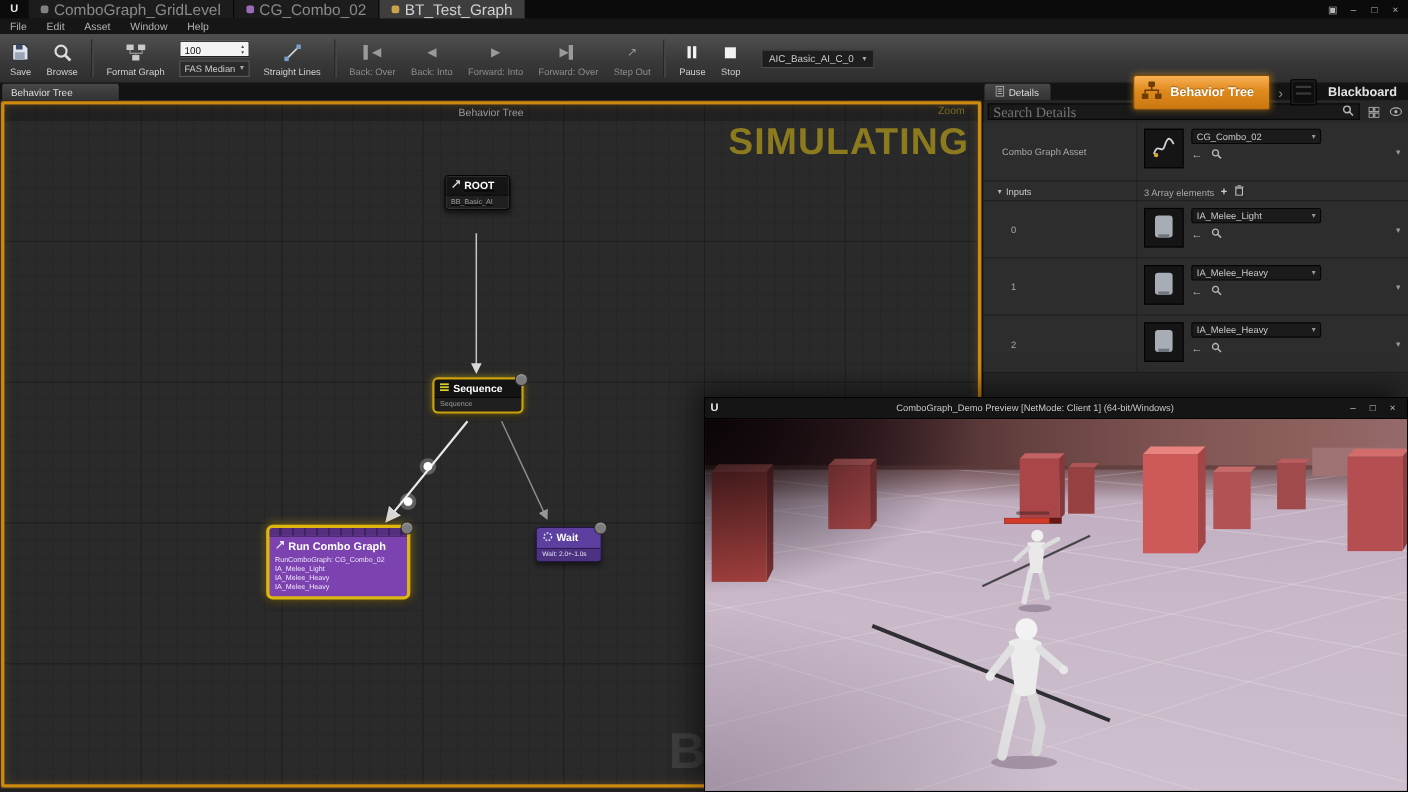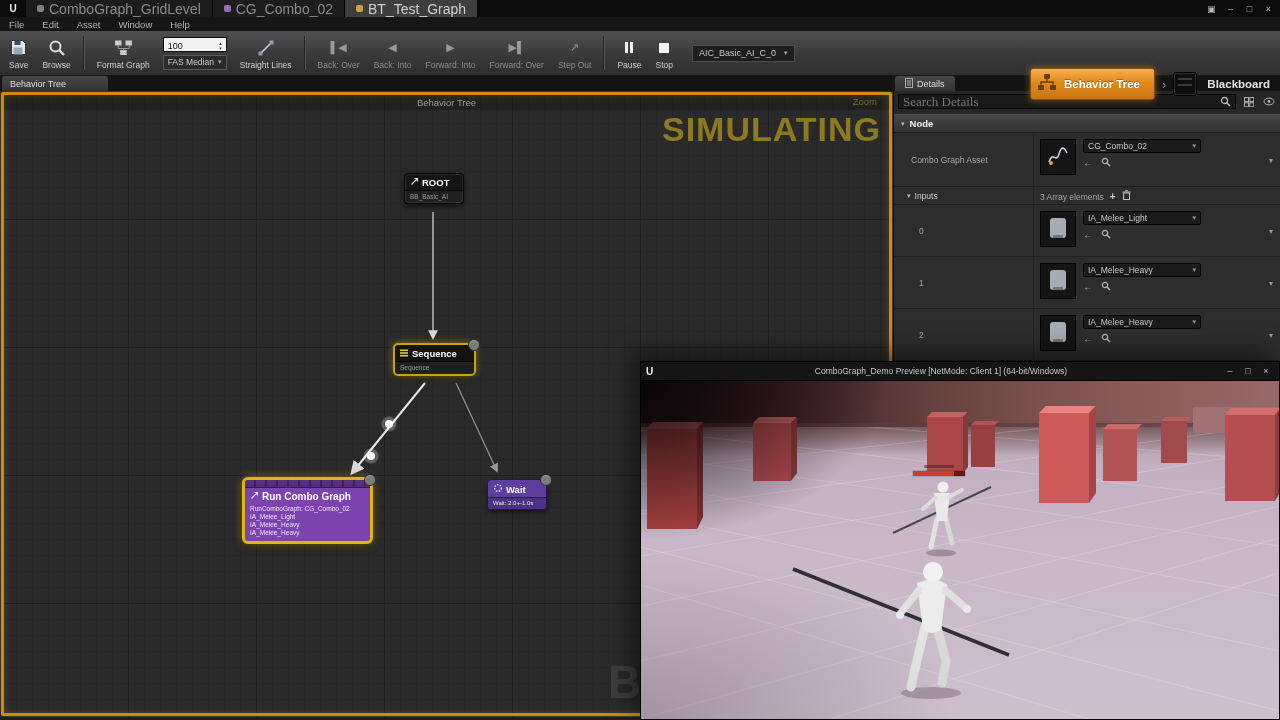--- a/index.html
+++ b/index.html
@@ -59,21 +59,21 @@
       linear-gradient(#262626 1px,transparent 1px),linear-gradient(90deg,#262626 1px,transparent 1px);
     background-size:128px 128px,128px 128px,16px 16px,16px 16px;}
   .sim-frame{position:absolute;inset:1px;border:3px solid #cf8a10;border-radius:2px;pointer-events:none;z-index:30;box-shadow:0 0 9px rgba(213,142,18,.4), inset 0 0 9px rgba(213,142,18,.25);}
   .graph-header{position:absolute;left:4px;right:4px;top:4px;height:15px;display:flex;align-items:center;justify-content:center;font-size:9.5px;color:#9c9c9c;background:rgba(16,16,16,.35);z-index:5;}
   .zoom-label{position:absolute;right:16px;top:5px;font-size:9.5px;color:#7c6c23;z-index:6;}
   .simulating{position:absolute;right:12px;top:19px;font-size:34px;font-weight:bold;letter-spacing:1px;color:#8c7a1f;z-index:5;}
   .edges{position:absolute;inset:0;z-index:2;}
   .bt-node{position:absolute;z-index:6;border-radius:4px;}
   .n-head{display:flex;align-items:center;gap:3px;padding:3px 5px 2px;font-size:9.5px;font-weight:bold;color:#fff;white-space:nowrap;}
   .n-sub{padding:2px 5px 3px;font-size:6.5px;color:#9c9c9c;background:rgba(255,255,255,.05);border-top:1px solid #050505;border-radius:0 0 4px 4px;white-space:nowrap;}
-  .node-root{left:404px;top:82px;width:58px;background:#151515;border:1px solid #050505;box-shadow:0 3px 5px rgba(0,0,0,.5), inset 0 0 0 1px #2c2c2c;}
+  .node-root{left:404px;top:68px;width:58px;background:#151515;border:1px solid #050505;box-shadow:0 3px 5px rgba(0,0,0,.5), inset 0 0 0 1px #2c2c2c;text-decoration:underline;}
   .node-seq{left:393px;top:252px;width:79px;background:#131313;border:2px solid #c9a20e;border-radius:5px;box-shadow:0 0 7px rgba(215,180,25,.55),0 3px 5px rgba(0,0,0,.5);}
   .node-run{left:242px;top:386px;width:125px;background:#7b42b0;border:3px solid #ddb70f;border-radius:6px;box-shadow:0 0 9px rgba(230,190,20,.5),0 3px 6px rgba(0,0,0,.5);}
   .run-strip{height:7px;background:repeating-linear-gradient(90deg,#56307e 0 9px,#3f2260 9px 11px);border-radius:3px 3px 0 0;border-bottom:1px solid #321b4e;}
   .run-lines{padding:1px 5px 4px;font-size:6.5px;line-height:8px;color:#efe6fb;white-space:nowrap;}
   .node-wait{left:487px;top:388px;width:58px;background:#5c3f9e;border:1px solid #241448;box-shadow:0 3px 5px rgba(0,0,0,.45);}
   .node-wait .n-sub{color:#e6e1f5;background:rgba(0,0,0,.18);border-top:1px solid #2a1950;font-size:6px;}
   .node-badge{position:absolute;top:-6px;right:-6px;width:10px;height:10px;border-radius:50%;background:#7c7c7c;border:1px solid #2e2e2e;box-shadow:inset 0 1px 1px rgba(255,255,255,.35);}
   .watermark-b{position:absolute;left:608px;top:564px;font-size:46px;font-weight:bold;color:#505050;opacity:.55;z-index:4;}
 
   
@@ -393,24 +393,20 @@
           </svg>
       </span>
       <span class="icon-btn">
         <svg width="12" height="9">
             <ellipse cx="6" cy="4.5" rx="5" ry="3.4" fill="none" stroke="#b0b0b0"></ellipse>
             <circle cx="6" cy="4.5" r="1.4" fill="#b0b0b0"></circle>
           </svg>
       </span>
     </div>
 
-    <div class="sec-node">
-      <span class="exp">▾</span>
-      <span>Node</span>
-    </div>
 
     <div class="prop-row" style="min-height:54px;">
       <div class="p-label">Combo Graph Asset</div>
       <div class="p-value">
         <div class="thumb">
           <svg width="24" height="24">
               <path d="M3 17 C7 5 10 19 13 9 S19 4 21 8" stroke="#cfd3d9" stroke-width="1.6" fill="none"></path>
               <circle cx="5" cy="18" r="2" fill="#d8a93a"></circle>
             </svg>
         </div>

